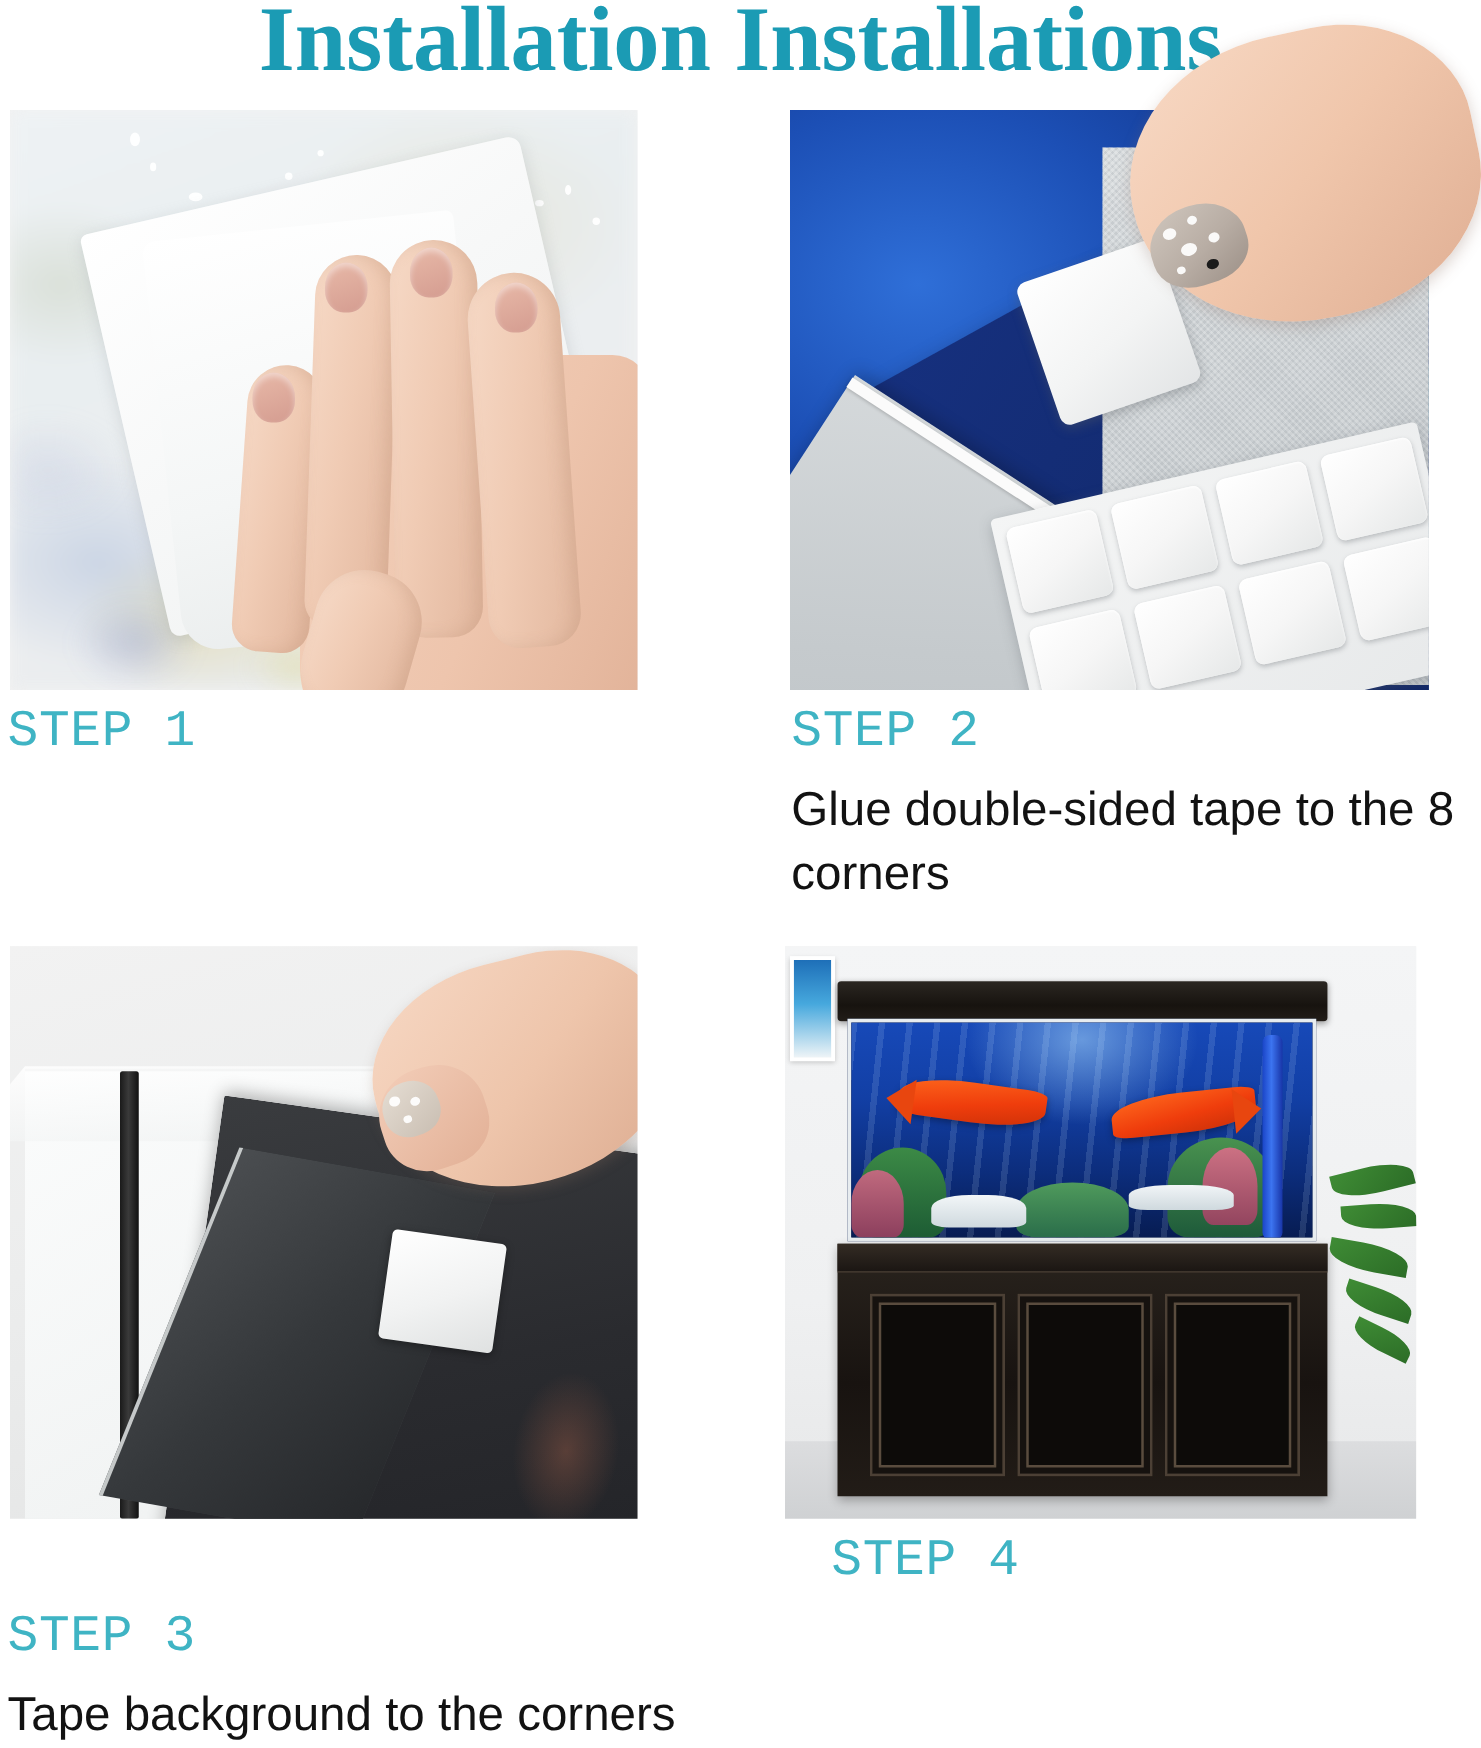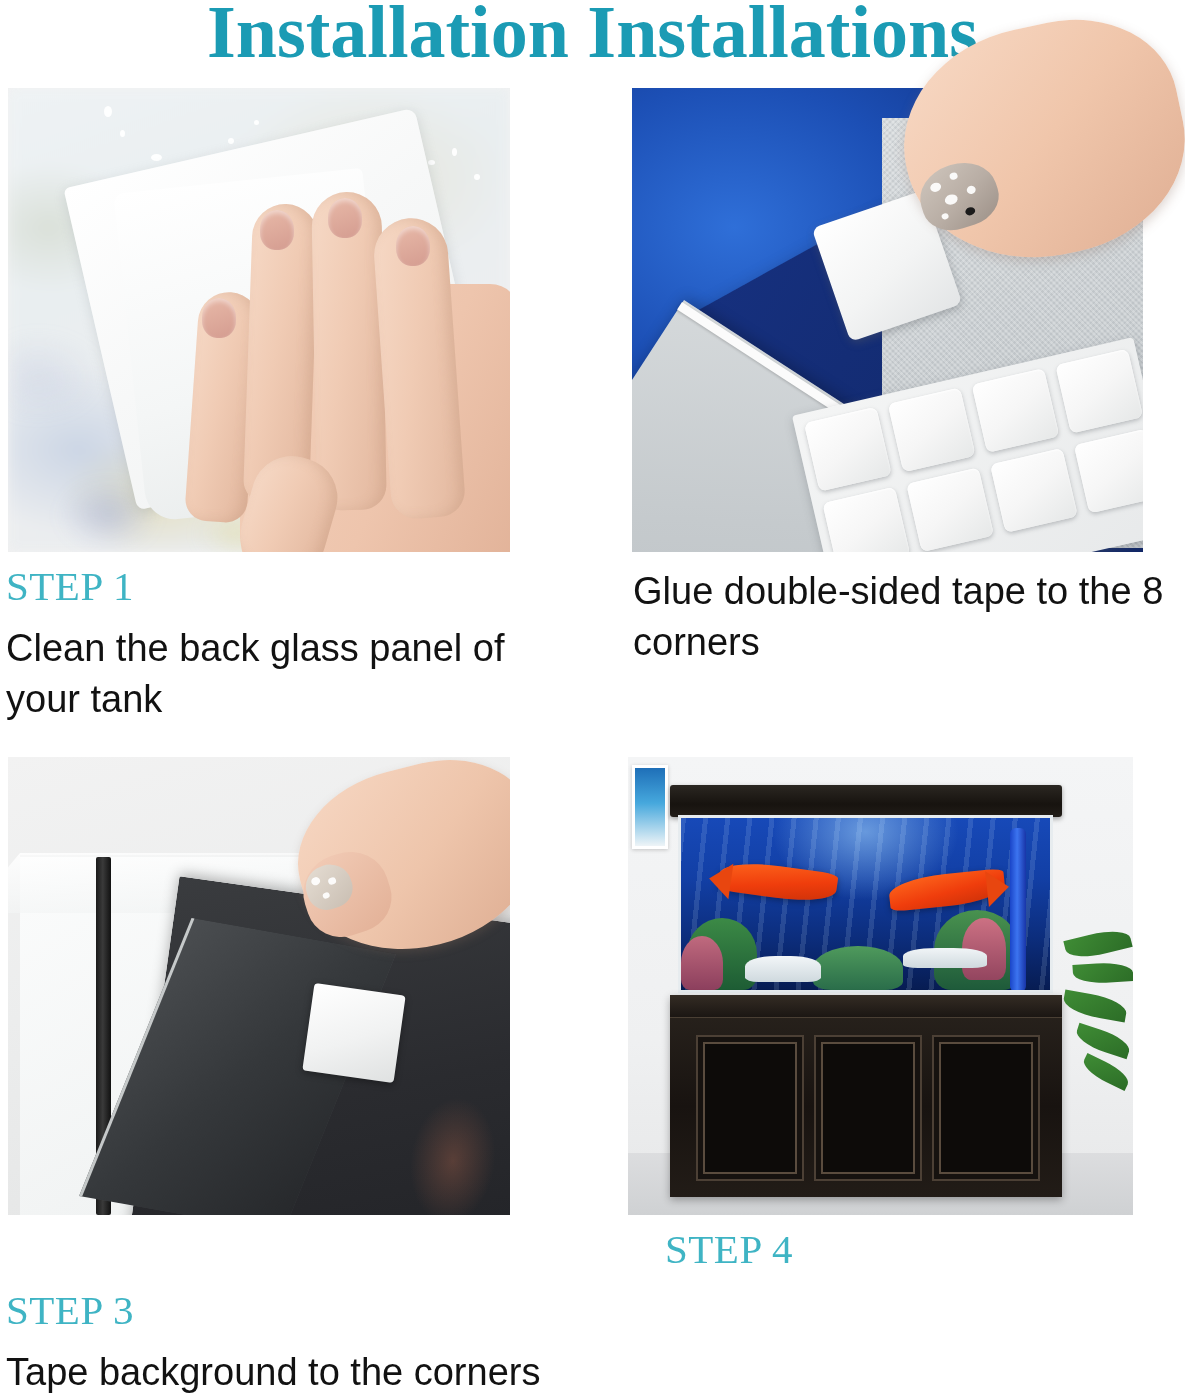--- a/index.html
+++ b/index.html
@@ -413,21 +413,21 @@
   .cap-1 { left: 6px;   top: 566px;  width: 560px; }
   .cap-2 { left: 633px; top: 566px;  width: 545px; }
   .cap-3 { left: 6px;   top: 1290px; width: 560px; }
   .cap-4 { left: 633px; top: 1229px; width: 545px; margin-left: 32px; }
 
   .step-label {
     color: #3fb4c4;
     font-size: 41px;
     line-height: 1.0;
     margin: 0 0 16px 0;
-    font-family: Liberation Serif, serif;
+    font-family: Liberation Mono, monospace;
     letter-spacing: .5px;
   }
   .step-text {
     color: #121212;
     font-size: 38px;
     line-height: 1.33;
     margin: 0;
     font-family: "Liberation Sans", sans-serif;
   }
 </style>
@@ -578,24 +578,24 @@
         <div class="leaf" style="left:2px;  top:62px;  width:64px; height:22px; transform:rotate(10deg);"></div>
         <div class="leaf" style="left:14px; top:98px;  width:56px; height:20px; transform:rotate(18deg);"></div>
         <div class="leaf" style="left:20px; top:130px; width:50px; height:18px; transform:rotate(26deg);"></div>
       </div>
     </div>
   </div>
 </div>
 
 <div class="caption cap-1">
   <p class="step-label">STEP 1</p>
-  <p class="step-text">Clean the back glass panel of your tank</p>
 </div>
 
 <div class="caption cap-2">
+  <p class="step-label">STEP 2</p>
   <p class="step-text">Glue double-sided tape to the 8 corners</p>
 </div>
 
 <div class="caption cap-3">
   <p class="step-label">STEP 3</p>
   <p class="step-text">Tape background to the corners of the back panel</p>
 </div>
 
 <div class="caption cap-4">
   <p class="step-label">STEP 4</p>

